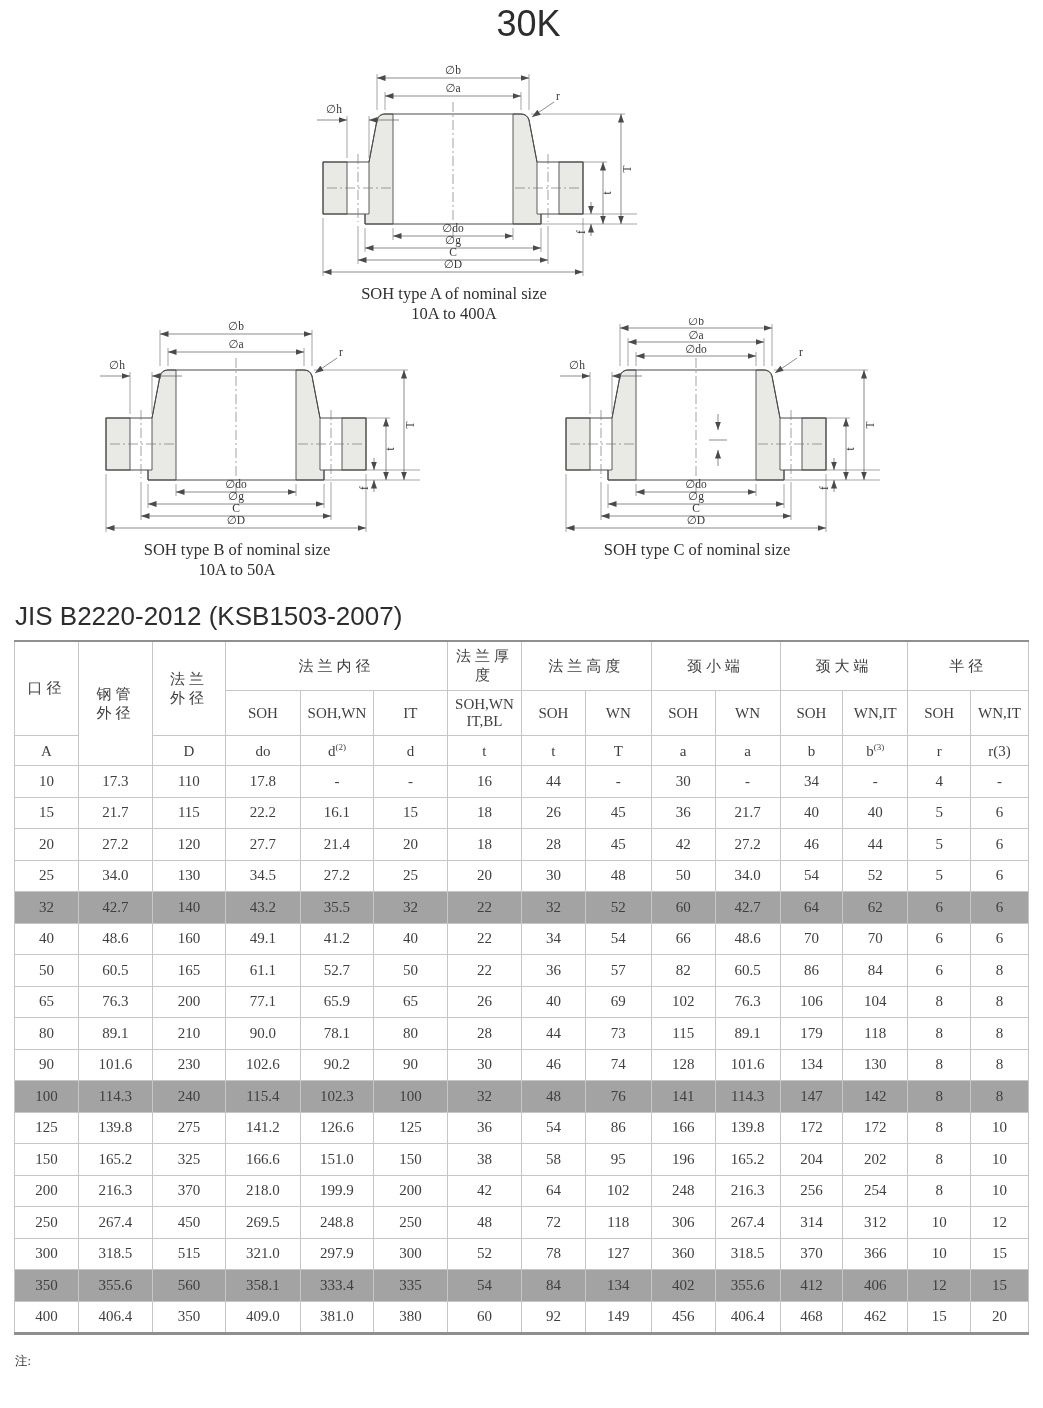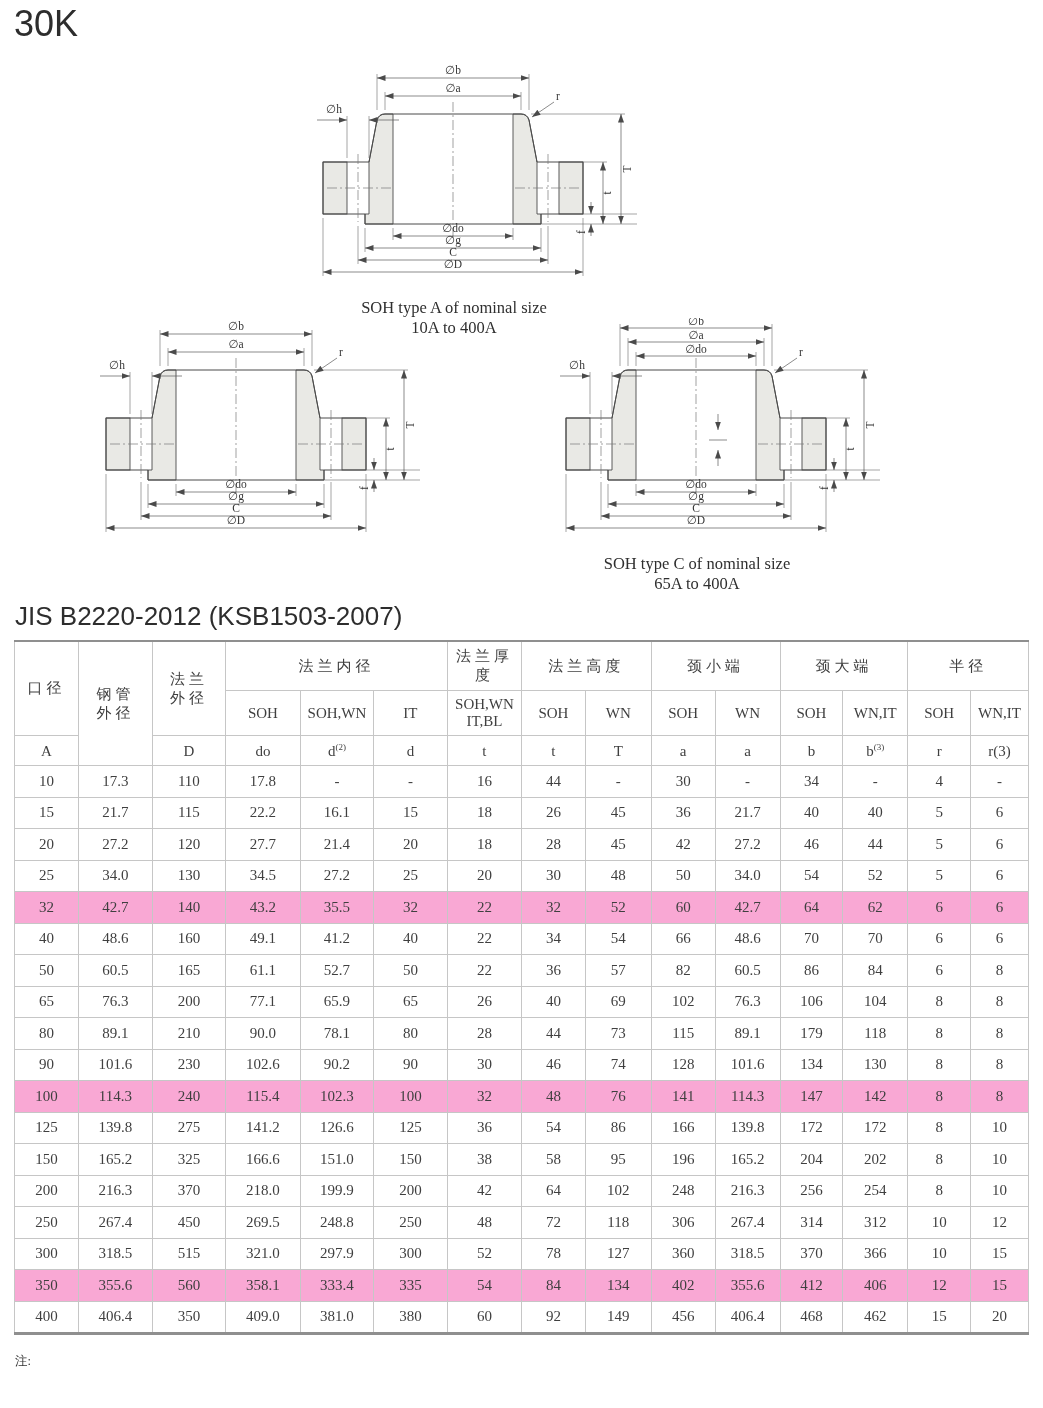--- a/index.html
+++ b/index.html
@@ -2,50 +2,50 @@
 <html><head>
 <meta charset="utf-8">
 <style>
   html,body{margin:0;padding:0;}
   body{
     width:1043px;height:1408px;overflow:hidden;background:#ffffff;
     font-family:"Liberation Serif","DejaVu Serif",serif;color:#3a3a3a;
   }
   .class-label{
     font-family:"Liberation Sans","DejaVu Sans",sans-serif;
-    font-size:36px;color:#2d2d2d;margin:4px 0 0 14px;line-height:1.1;
+    font-size:36px;color:#2d2d2d;margin:4px 0 0 14px;line-height:1.1;text-align:center;
   }
   .figures{position:relative;height:552px;}
   .figure{position:absolute;}
   .fig-a{left:303px;top:18px;}
   .fig-b{left:86px;top:274px;}
   .fig-c{left:546px;top:274px;}
   .figure svg{display:block;}
-  .caption{width:302px;text-align:center;font-size:16.5px;color:#2f2f2f;line-height:1.25;margin-top:18px;}
+  .caption{width:302px;text-align:center;font-size:16.5px;color:#2f2f2f;line-height:1.25;margin-top:4px;}
   .std-title{
     font-family:"Liberation Sans","DejaVu Sans",sans-serif;
     font-size:26px;color:#2d2d2d;margin:6px 0 10px 15px;line-height:1.1;font-weight:normal;
   }
   
   table.spec{
     width:1015px;margin:0 14px;border-collapse:collapse;table-layout:fixed;
     border-top:2px solid #8f8f8f;border-bottom:3px solid #8f8f8f;
     font-size:15px;color:#3f3f3f;
   }
   table.spec th,table.spec td{
     border:1px solid #c6c6c6;text-align:center;vertical-align:middle;
     font-weight:normal;padding:1px 2px;
   }
   table.spec thead th{font-size:15px;}
   th.cjk{letter-spacing:4px;font-size:15.5px;}
   tr.group-row th{height:46px;}
   tr.sub-row th{height:42px;font-size:14.5px;}
   tr.sym-row th{height:27px;}
   table.spec tbody td{height:28.5px;}
-  tr.shaded{background:#f9a8d4;border-radius:11px;}
+  tr.shaded{background:#a3a3a3;border-radius:11px;}
   sup{font-size:9px;}
   
   .body-line{fill:none;stroke:#4a4a4a;stroke-width:1;}
   .grayfill{fill:#e9e9e5;stroke:#4a4a4a;stroke-width:0.9;}
   .cl{stroke:#7a7a7a;stroke-width:0.7;stroke-dasharray:10 3 2 3;fill:none;}
   .el{stroke:#6a6a6a;stroke-width:0.6;fill:none;}
   .dl{stroke:#5a5a5a;stroke-width:0.7;fill:none;}
   .dt{font-family:"Liberation Serif","DejaVu Serif",serif;font-size:11.5px;fill:#353535;}
   
   .notes{margin:18px 0 0 15px;font-size:12.5px;line-height:16.5px;color:#323232;}
@@ -174,20 +174,24 @@
       <text class="dt" x="31" y="51" text-anchor="middle">∅h</text>
       <text class="dt" x="255" y="38" text-anchor="middle">r</text>
       <text class="dt" x="150" y="170" text-anchor="middle">∅do</text>
       <text class="dt" x="150" y="182" text-anchor="middle">∅g</text>
       <text class="dt" x="150" y="194" text-anchor="middle">C</text>
       <text class="dt" x="150" y="206" text-anchor="middle">∅D</text>
       <text class="dt" transform="rotate(-90 308 131)" x="308" y="131" text-anchor="middle">t</text>
       <text class="dt" transform="rotate(-90 328 107)" x="328" y="107" text-anchor="middle">T</text>
       <text class="dt" transform="rotate(-90 282 170)" x="282" y="170" text-anchor="middle">f</text>
     </svg>
+    <div class="caption">
+      <div>SOH type B of nominal size</div>
+      <div>10A to 50A</div>
+    </div>
   </div>
 
   <div class="figure fig-c">
     <svg width="340" height="218" viewBox="0 0 340 218">
       <rect class="grayfill" x="20" y="100" width="24" height="52"></rect>
       <rect class="grayfill" x="256" y="100" width="24" height="52"></rect>
       <path class="grayfill" d="M74,58 Q76,52 82,52 L90,52 L90,162 L62,162 L62,152 L66,152 L66,100 Z"></path>
       <path class="grayfill" d="M226,58 Q224,52 218,52 L210,52 L210,162 L238,162 L238,152 L234,152 L234,100 Z"></path>
       <path class="body-line" d="M20,100 L66,100 L74,58 Q76,52 82,52 L218,52 Q224,52 226,58 L234,100 L280,100 L280,152 L238,152 L238,162 L62,162 L62,152 L20,152 Z"></path>
       <line class="cl" x1="150" y1="40" x2="150" y2="178"></line>
@@ -240,21 +244,20 @@
       <text class="dt" x="150" y="170" text-anchor="middle">∅do</text>
       <text class="dt" x="150" y="182" text-anchor="middle">∅g</text>
       <text class="dt" x="150" y="194" text-anchor="middle">C</text>
       <text class="dt" x="150" y="206" text-anchor="middle">∅D</text>
       <text class="dt" transform="rotate(-90 308 131)" x="308" y="131" text-anchor="middle">t</text>
       <text class="dt" transform="rotate(-90 328 107)" x="328" y="107" text-anchor="middle">T</text>
       <text class="dt" transform="rotate(-90 282 170)" x="282" y="170" text-anchor="middle">f</text>
     </svg>
     <div class="caption">
       <div>SOH type C of nominal size</div>
-      <div>65A to 400A</div>
     </div>
   </div>
 </div>
 
 <h1 class="std-title">JIS B2220-2012 (KSB1503-2007)</h1>
 
 <table class="spec">
   <colgroup>
     <col style="width:6.3%">
       <col style="width:7.3%">

